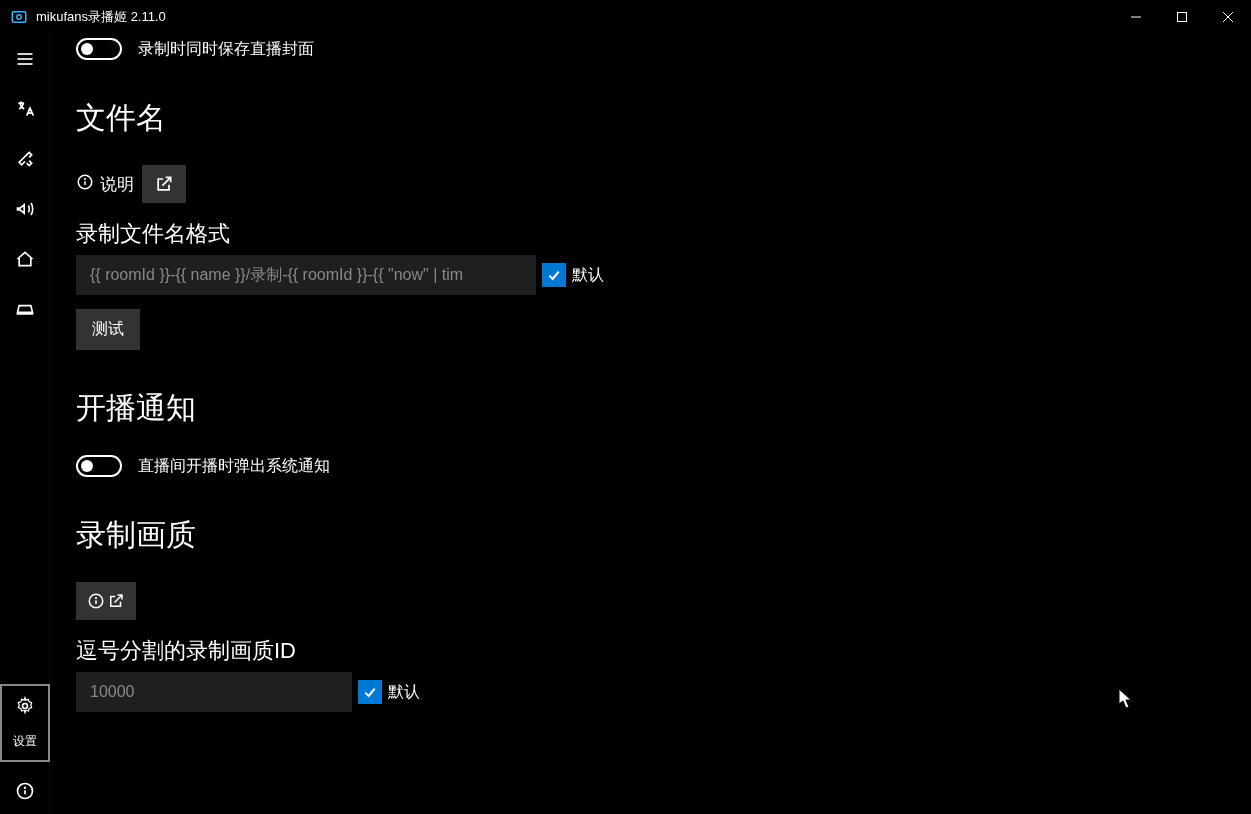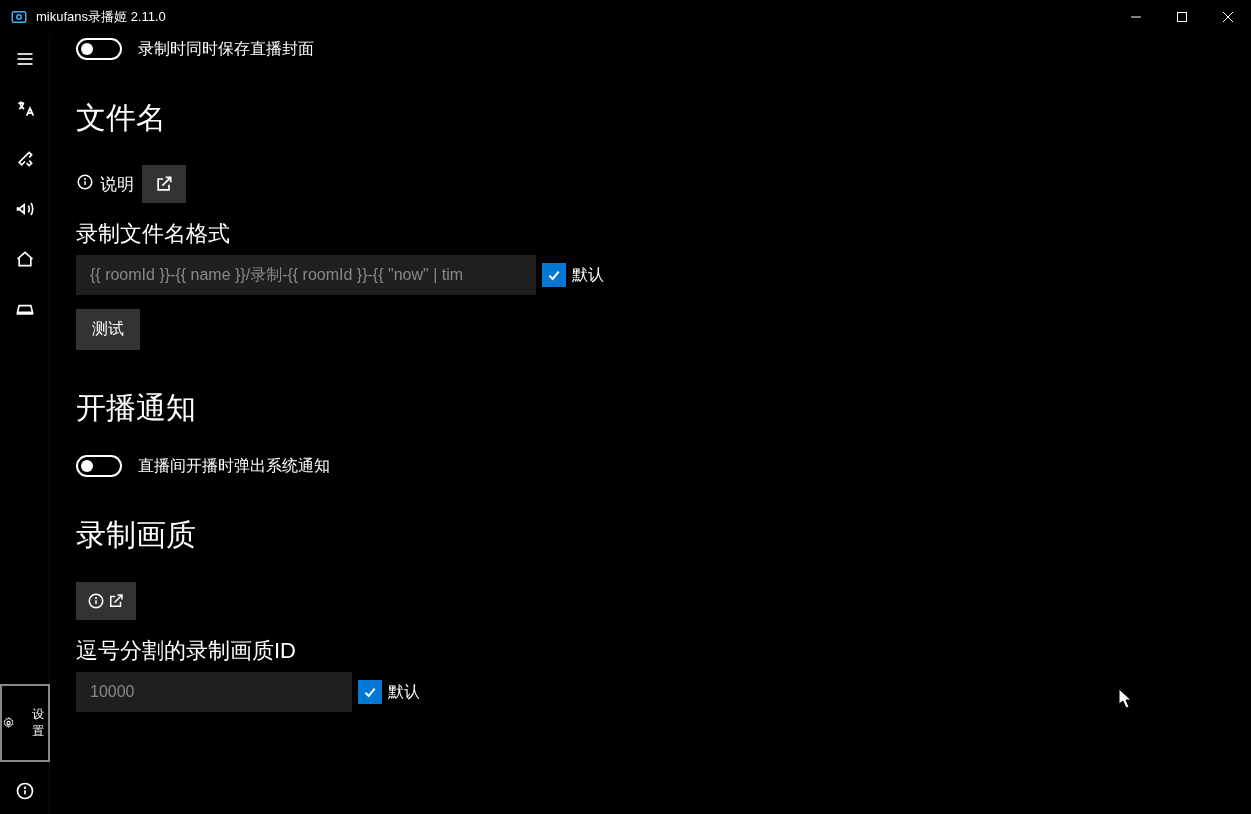--- a/index.html
+++ b/index.html
@@ -65,21 +65,21 @@
   justify-content: center;
   color: #fff;
   cursor: pointer;
 }
 .sidebar-spacer { flex: 1; }
 .sidebar-selected {
   border: 2px solid #888;
   width: 50px;
   height: 78px;
   display: flex;
-  flex-direction: row;
+  flex-direction: column;
   align-items: center;
   justify-content: center;
   gap: 17px;
   font-size: 12px;
   margin-bottom: 6px;
 }
 .content {
   flex: 1;
   overflow-y: auto;
   padding: 0 26px 20px 26px;

